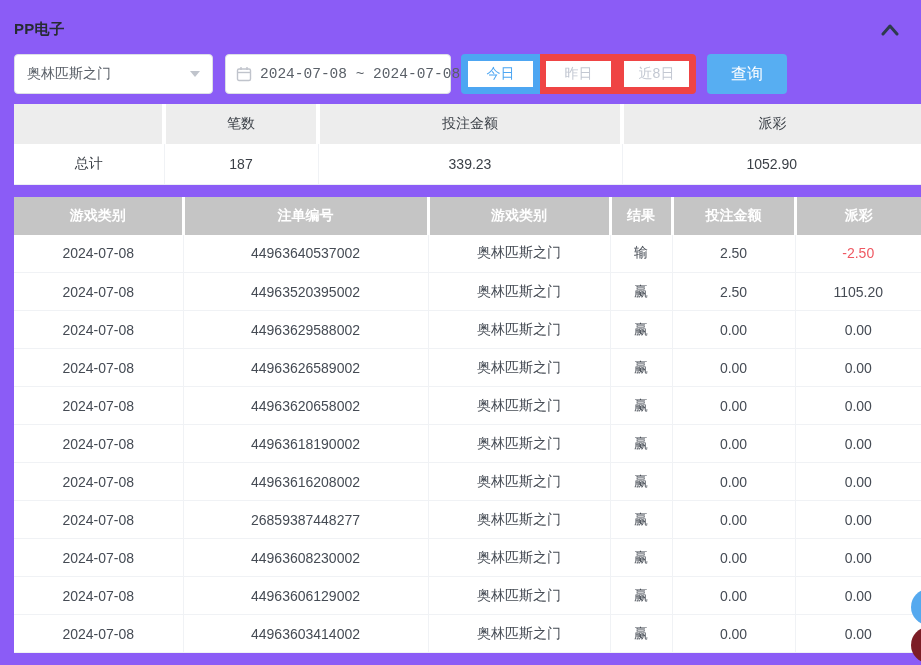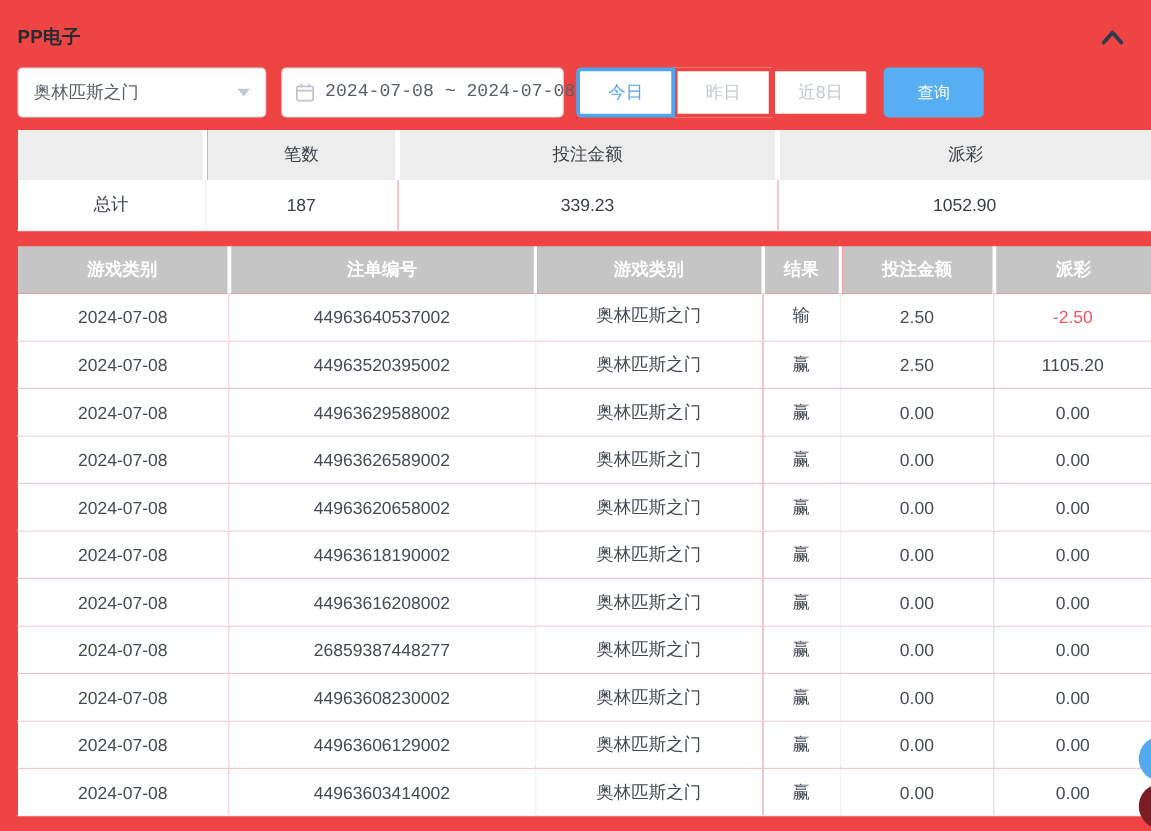--- a/index.html
+++ b/index.html
@@ -1,44 +1,44 @@
 <!DOCTYPE html>
 <html><head>
 <meta charset="utf-8">
 <style>
   * { margin:0; padding:0; box-sizing:border-box; }
   html,body { background:#fff; }
   body { font-family:"Liberation Sans","DejaVu Sans",sans-serif; }
-  .page { position:relative; width:921px; height:665px; background:#ef4444; overflow:hidden; padding-left:14px; }
+  .page { position:relative; width:921px; height:665px; background:#8b5cf6; overflow:hidden; padding-left:14px; }
 
   
   .panel-header { display:flex; justify-content:space-between; align-items:center; padding:20px 20px 0 0; }
   .panel-title { font-size:15px; font-weight:700; color:#262b33; letter-spacing:.2px; }
   .collapse-btn { background:none; border:none; cursor:pointer; line-height:0; padding:2px; }
 
   
   .filter-bar { display:flex; align-items:center; margin-top:15px; }
   .select-box { width:199px; height:40px; border:1px solid #dcdfe6; border-radius:4px; background:#fff;
                 display:flex; align-items:center; justify-content:space-between; padding:0 12px;
                 font-size:14px; color:#5a6068; cursor:pointer; }
   .caret-down { width:0; height:0; border-left:5px solid transparent; border-right:5px solid transparent;
                 border-top:6px solid #c0c4cc; }
   .date-box { width:226px; height:40px; border:1px solid #dcdfe6; border-radius:4px; background:#fff;
               display:flex; align-items:center; padding:0 10px; margin-left:12px; cursor:pointer; }
   .date-box .cal { margin-right:8px; line-height:0; }
   .date-text { font-size:14.5px; color:#5a6068; white-space:nowrap;font-family:Liberation Mono, monospace; }
 
   .btn-group { display:flex; margin-left:10px; }
-  .quick-btn { width:79px; height:40px; background:#fff; border:3px solid #ef4444; margin-left:-1px;
+  .quick-btn { width:79px; height:40px; background:#fff; border:7px solid #ef4444; margin-left:-1px;
                font-size:14px; color:#c3c8d2; cursor:pointer; }
   .quick-btn:first-child { margin-left:0; border-radius:4px 0 0 4px; }
   .quick-btn:last-child { border-radius:0 4px 4px 0; }
   .quick-btn.active { color:#4da6f2; border-color:#4da6f2; position:relative; z-index:1; }
   .query-btn { width:80px; height:40px; margin-left:11px; background:#57aef2; border:none; border-radius:4px;
-               color:#fff; font-size:13px; cursor:pointer; }
+               color:#fff; font-size:16px; cursor:pointer; }
 
   
   table { width:907px; border-collapse:collapse; table-layout:fixed; }
   th, td { text-align:center; overflow:hidden; white-space:nowrap; }
 
   .summary { margin-top:10px; }
   .summary th { background:#ededed; height:40px; font-size:14px; font-weight:400; color:#3a3f46;
                 border-left:4px solid #fff; }
   .summary th:first-child { border-left:none; }
   .summary td { background:#fff; height:40px; font-size:14px; color:#3a3f46;

